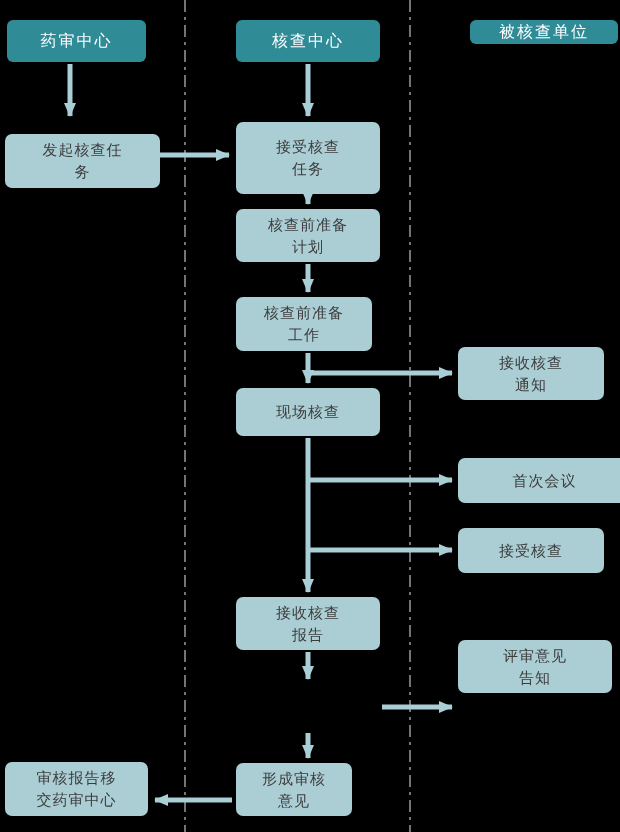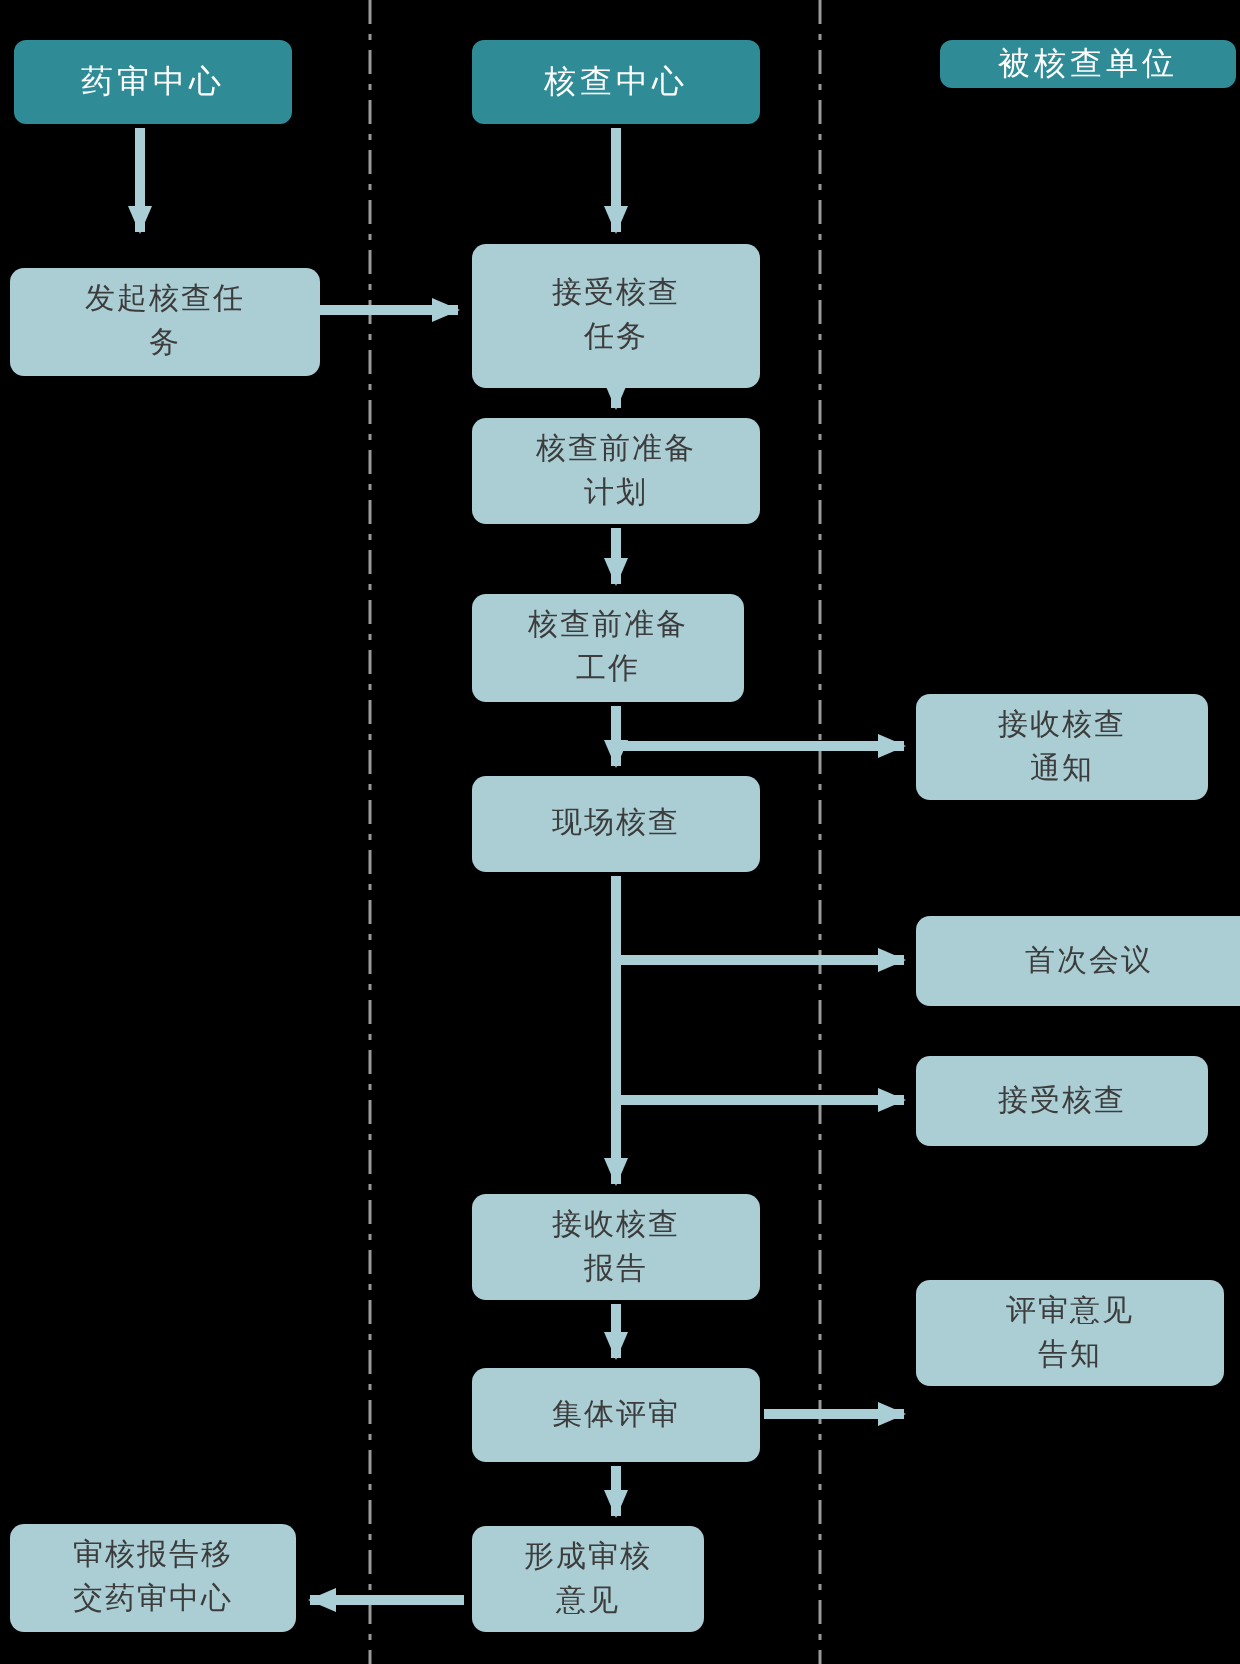--- a/index.html
+++ b/index.html
@@ -88,21 +88,20 @@
 
   <div class="node step" style="left:236px; top:122px; width:144px; height:72px">接受核查
 任务</div>
   <div class="node step" style="left:236px; top:209px; width:144px; height:53px">核查前准备
 计划</div>
   <div class="node step" style="left:236px; top:297px; width:136px; height:54px">核查前准备
 工作</div>
   <div class="node step" style="left:236px; top:388px; width:144px; height:48px">现场核查</div>
   <div class="node step" style="left:236px; top:597px; width:144px; height:53px">接收核查
 报告</div>
-  <div class="node step" style="left:236px; top:684px; width:144px; height:47px">集体评审</div>
   <div class="node step" style="left:236px; top:763px; width:116px; height:53px">形成审核
 意见</div>
 
   <div class="node step" style="left:458px; top:347px; width:146px; height:53px">接收核查
 通知</div>
   <div class="node step" style="left:458px; top:458px; width:173px; height:45px">首次会议</div>
   <div class="node step" style="left:458px; top:528px; width:146px; height:45px">接受核查</div>
   <div class="node step" style="left:458px; top:640px; width:154px; height:53px">评审意见
 告知</div>
 

